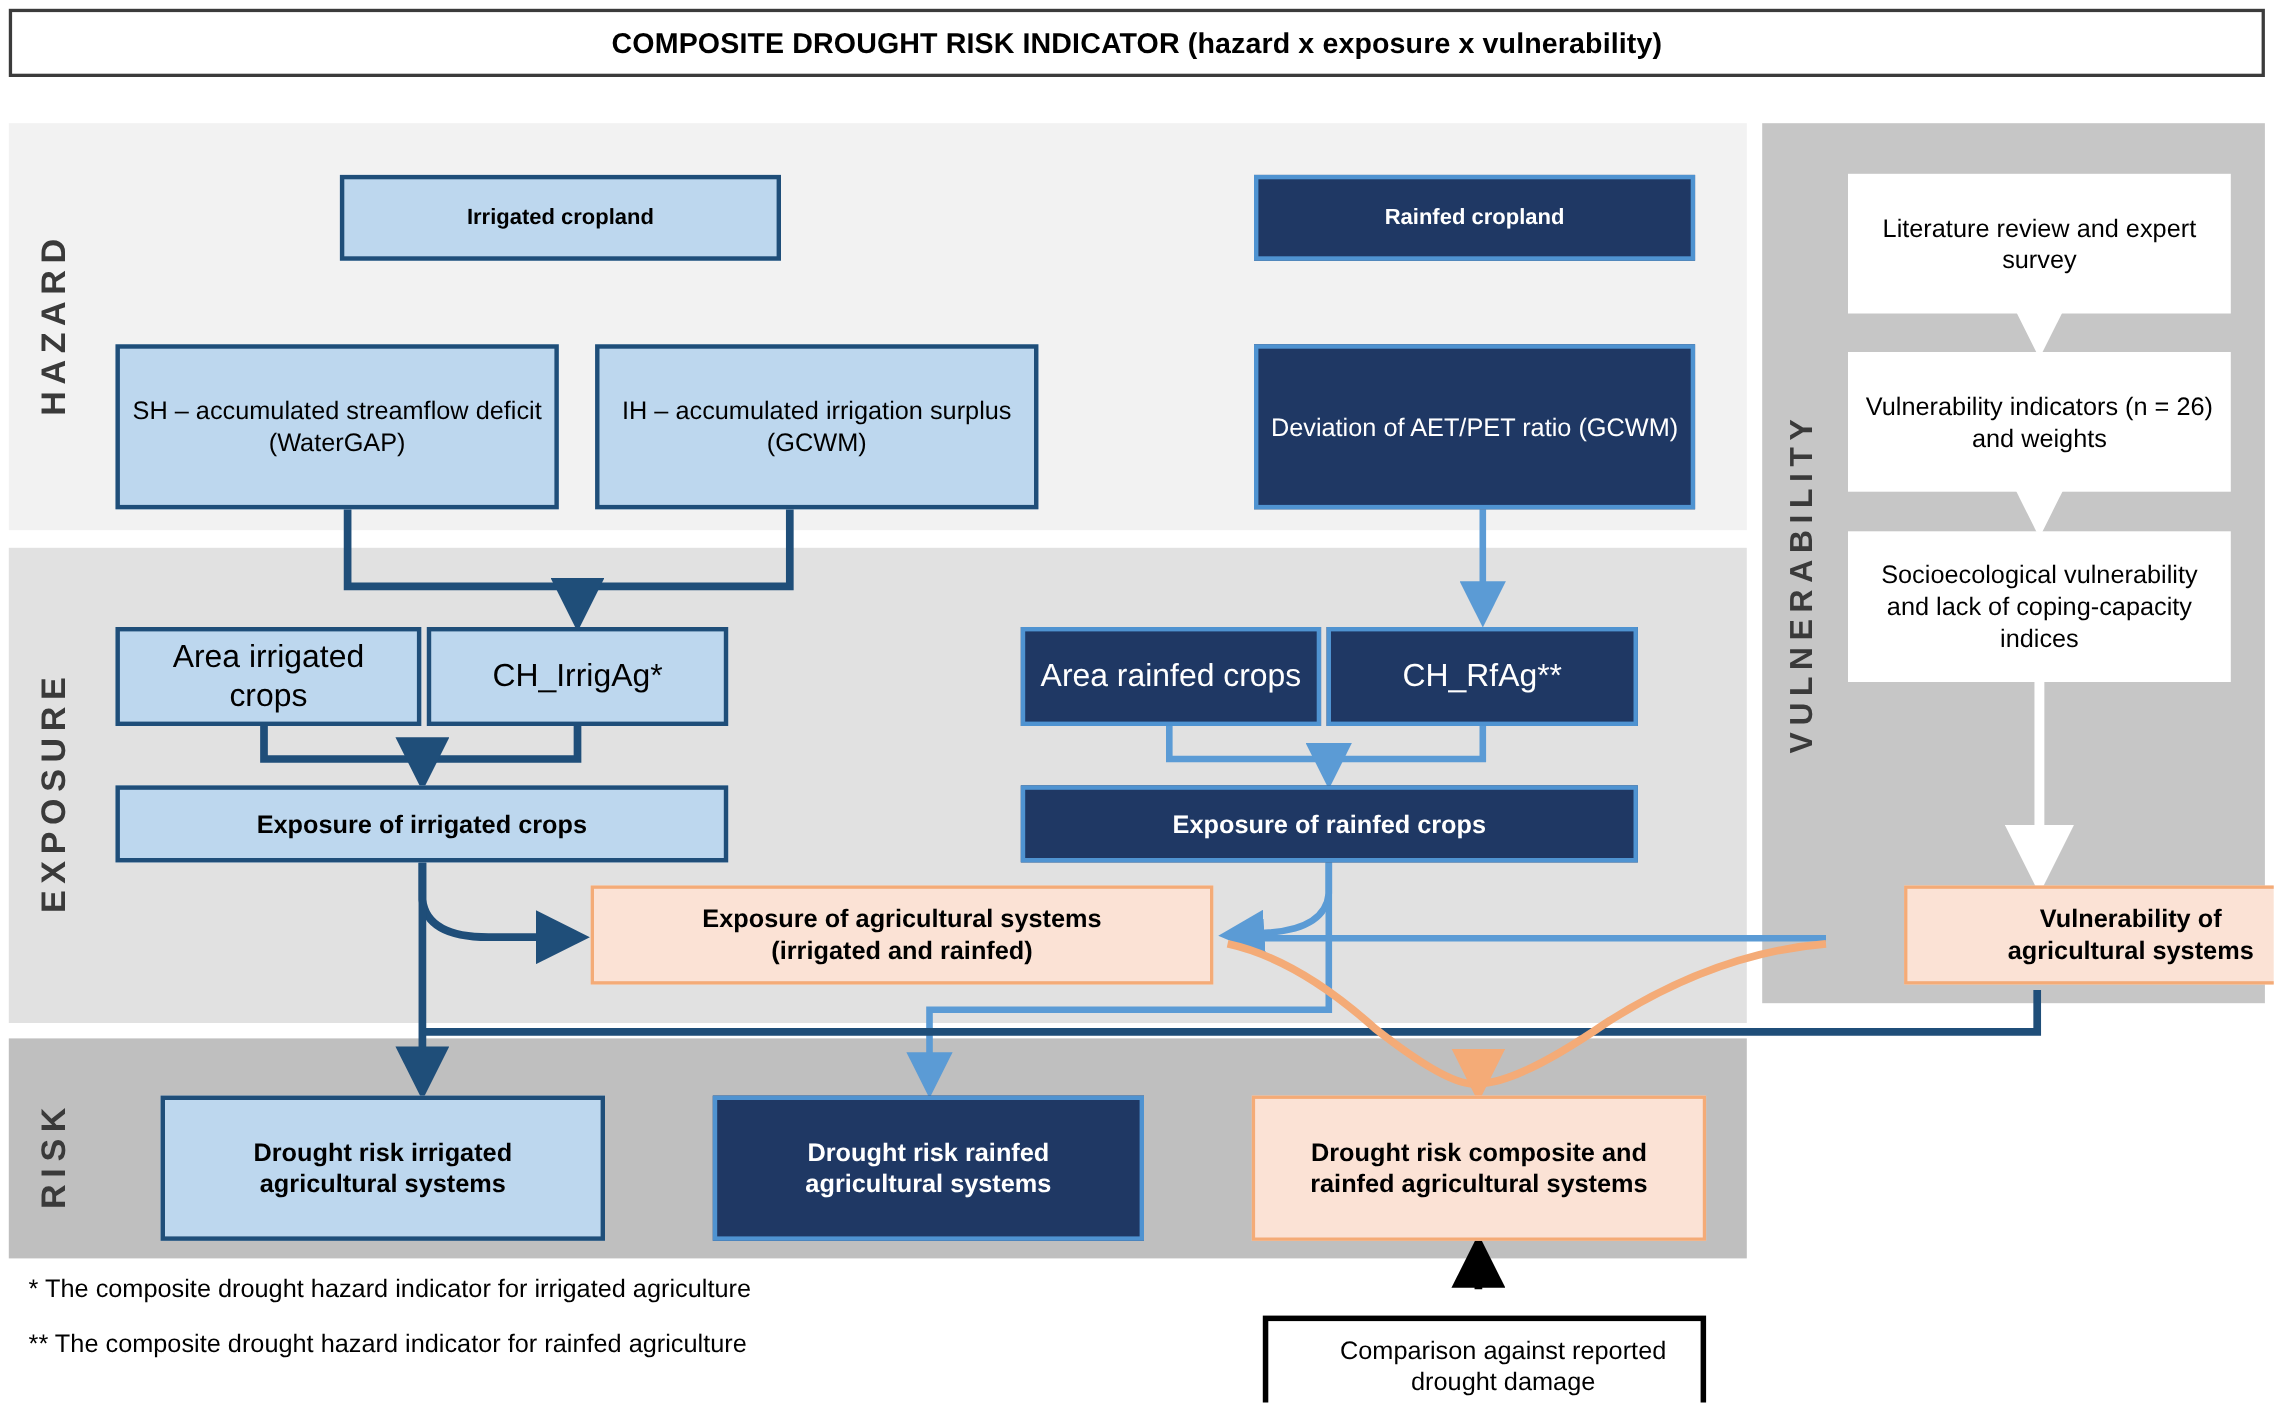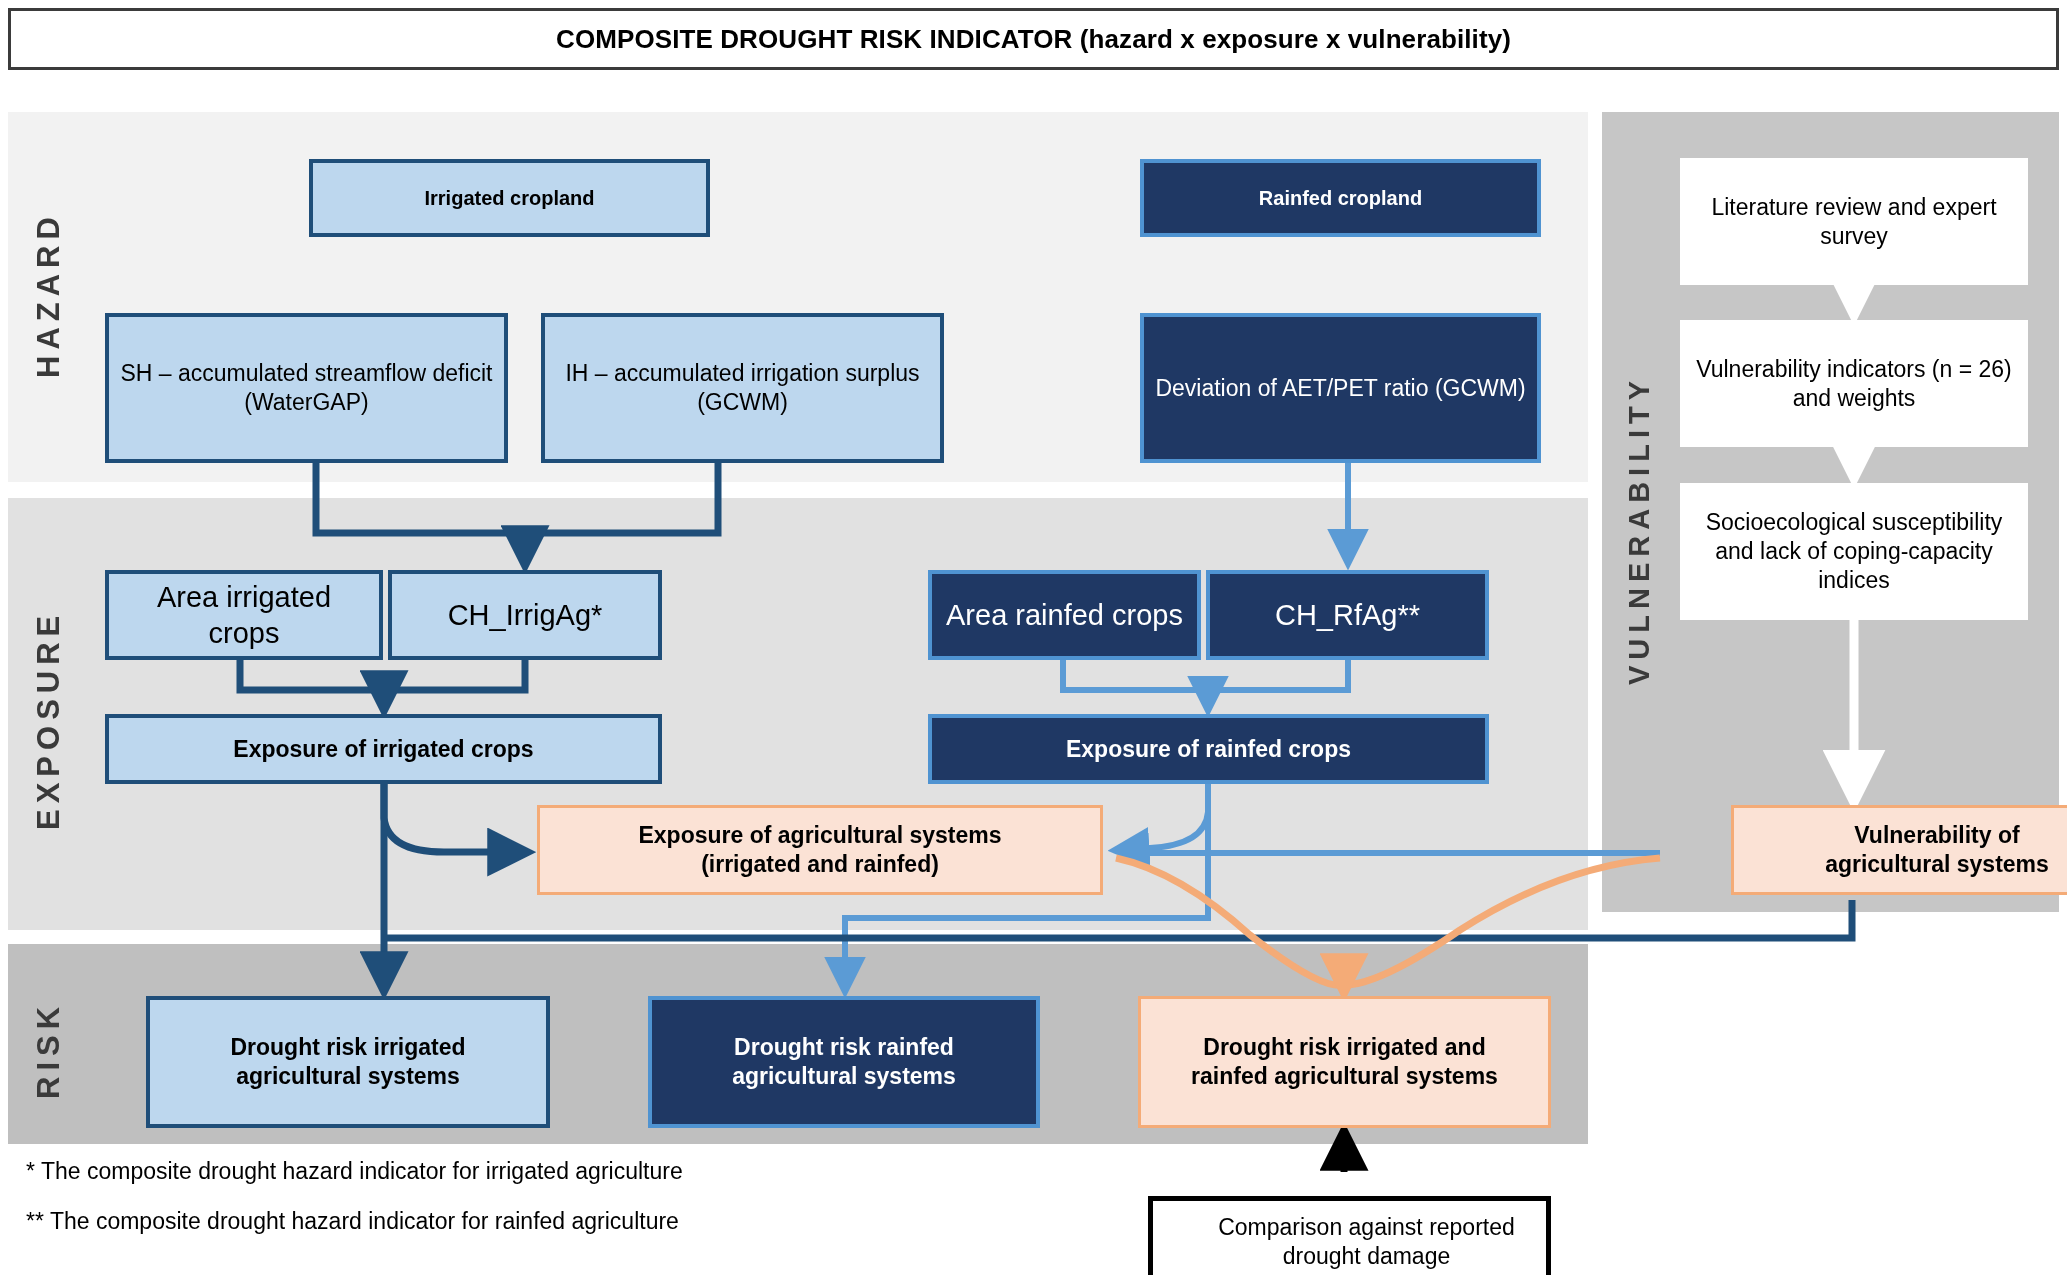--- a/index.html
+++ b/index.html
@@ -216,21 +216,21 @@
 
   <div class="abs node whitebox n-lit">
     <span class="f23">Literature review and expert survey</span>
   </div>
 
   <div class="abs node whitebox n-vind">
     <span class="f23">Vulnerability indicators (n = 26) and weights</span>
   </div>
 
   <div class="abs node whitebox n-socio">
-    <span class="f23">Socioecological susceptibility and lack of coping-capacity indices</span>
+    <span class="f23">Socioecological vulnerability and lack of coping-capacity indices</span>
   </div>
 
   <div class="abs node peach n-vuln-agsys">
     <span>
       <span class="bold f23" style="display:block">Vulnerability of</span>
       <span class="bold f23" style="display:block">agricultural systems</span>
     </span>
   </div>
 
   <div class="abs node lightblue n-risk-irrig">
@@ -242,21 +242,21 @@
 
   <div class="abs node darknavy n-risk-rain">
     <span>
       <span class="bold f23" style="display:block">Drought risk rainfed</span>
       <span class="bold f23" style="display:block">agricultural systems</span>
     </span>
   </div>
 
   <div class="abs node peach n-risk-both">
     <span>
-      <span class="bold f23" style="display:block">Drought risk irrigated and</span>
+      <span class="bold f23" style="display:block">Drought risk composite and</span>
       <span class="bold f23" style="display:block">rainfed agricultural systems</span>
     </span>
   </div>
 
   <div class="abs node plainbox n-compare">
     <span>
       <span class="f23" style="display:block">Comparison against reported</span>
       <span class="f23" style="display:block">drought damage</span>
     </span>
   </div>

